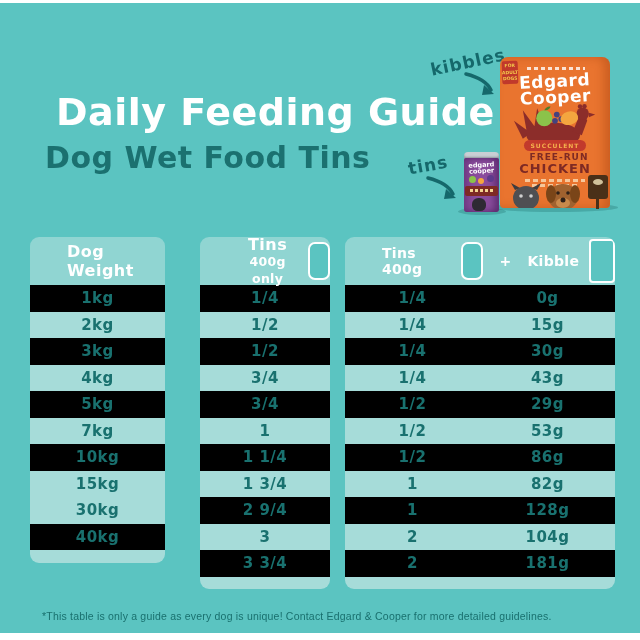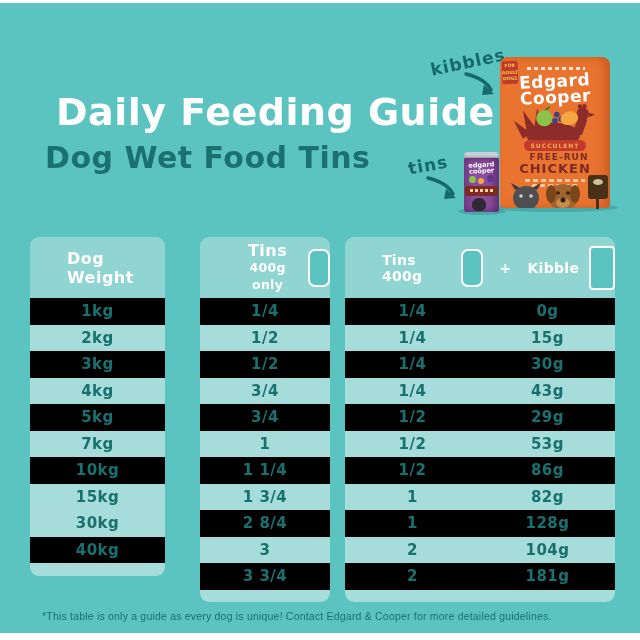--- a/index.html
+++ b/index.html
@@ -66,21 +66,21 @@
   #tin-band::after { content:""; position:absolute; left:5px; top:3px; width:23px; height:2.5px;
                      background:repeating-linear-gradient(90deg,#f1d38f 0 3px,transparent 3px 5px); }
   #tin-dog { position:absolute; left:8px; top:40px; width:14px; height:13px; background:#2e2a33;
              border-radius:45% 45% 40% 40%; }
 
   
   .feed-table { position:absolute; top:237px; border-radius:9px; overflow:hidden; }
   #table-weight { left:30px; width:135px; }
   #table-tins-only { left:200px; width:130px; }
   #table-tins-kibble { left:345px; width:270px; }
-  .table-header { height:61px; background:#90d5d2; display:flex; align-items:center;
+  .table-header { height:48px; background:#90d5d2; display:flex; align-items:center;
                   justify-content:center; color:#ffffff; font-weight:bold; gap:10px;padding-left:37px; }
   .hdr-line1 { font-size:16px; letter-spacing:.5px; }
   .hdr-line2 { font-size:12.5px; letter-spacing:.3px; }
   .hdr-text-stack { text-align:center; line-height:17px; }
   .hdr-inline { font-size:14px; letter-spacing:.3px; }
   .tin-icon { width:25px; height:38px; border:2.5px solid #ffffff; border-radius:7px; background:#5bc4c1; }
   .kibble-bag-icon { width:29px; height:44px; border:2.5px solid #ffffff; border-radius:4px; background:#5bc4c1; }
   .t-row { height:26.5px; display:flex; align-items:center; justify-content:center;
            color:#19716f; font-size:15px; font-weight:bold; letter-spacing:.5px; }
   .t-row.dark { background:#000000; }
@@ -210,21 +210,21 @@
     </div>
     <div id="tins-only-rows">
         <div class="t-row dark">1/4</div>
         <div class="t-row light">1/2</div>
         <div class="t-row dark">1/2</div>
         <div class="t-row light">3/4</div>
         <div class="t-row dark">3/4</div>
         <div class="t-row light">1</div>
         <div class="t-row dark">1 1/4</div>
         <div class="t-row light">1 3/4</div>
-        <div class="t-row dark">2 8/4</div>
+        <div class="t-row dark">2 9/4</div>
         <div class="t-row light">3</div>
         <div class="t-row dark">3 3/4</div>
       </div>
     <div class="table-cap"></div>
   </div>
 
   <div class="feed-table" id="table-tins-kibble">
     <div class="table-header">
       <span class="hdr-inline">Tins 400g</span>
       <span class="tin-icon"></span>

